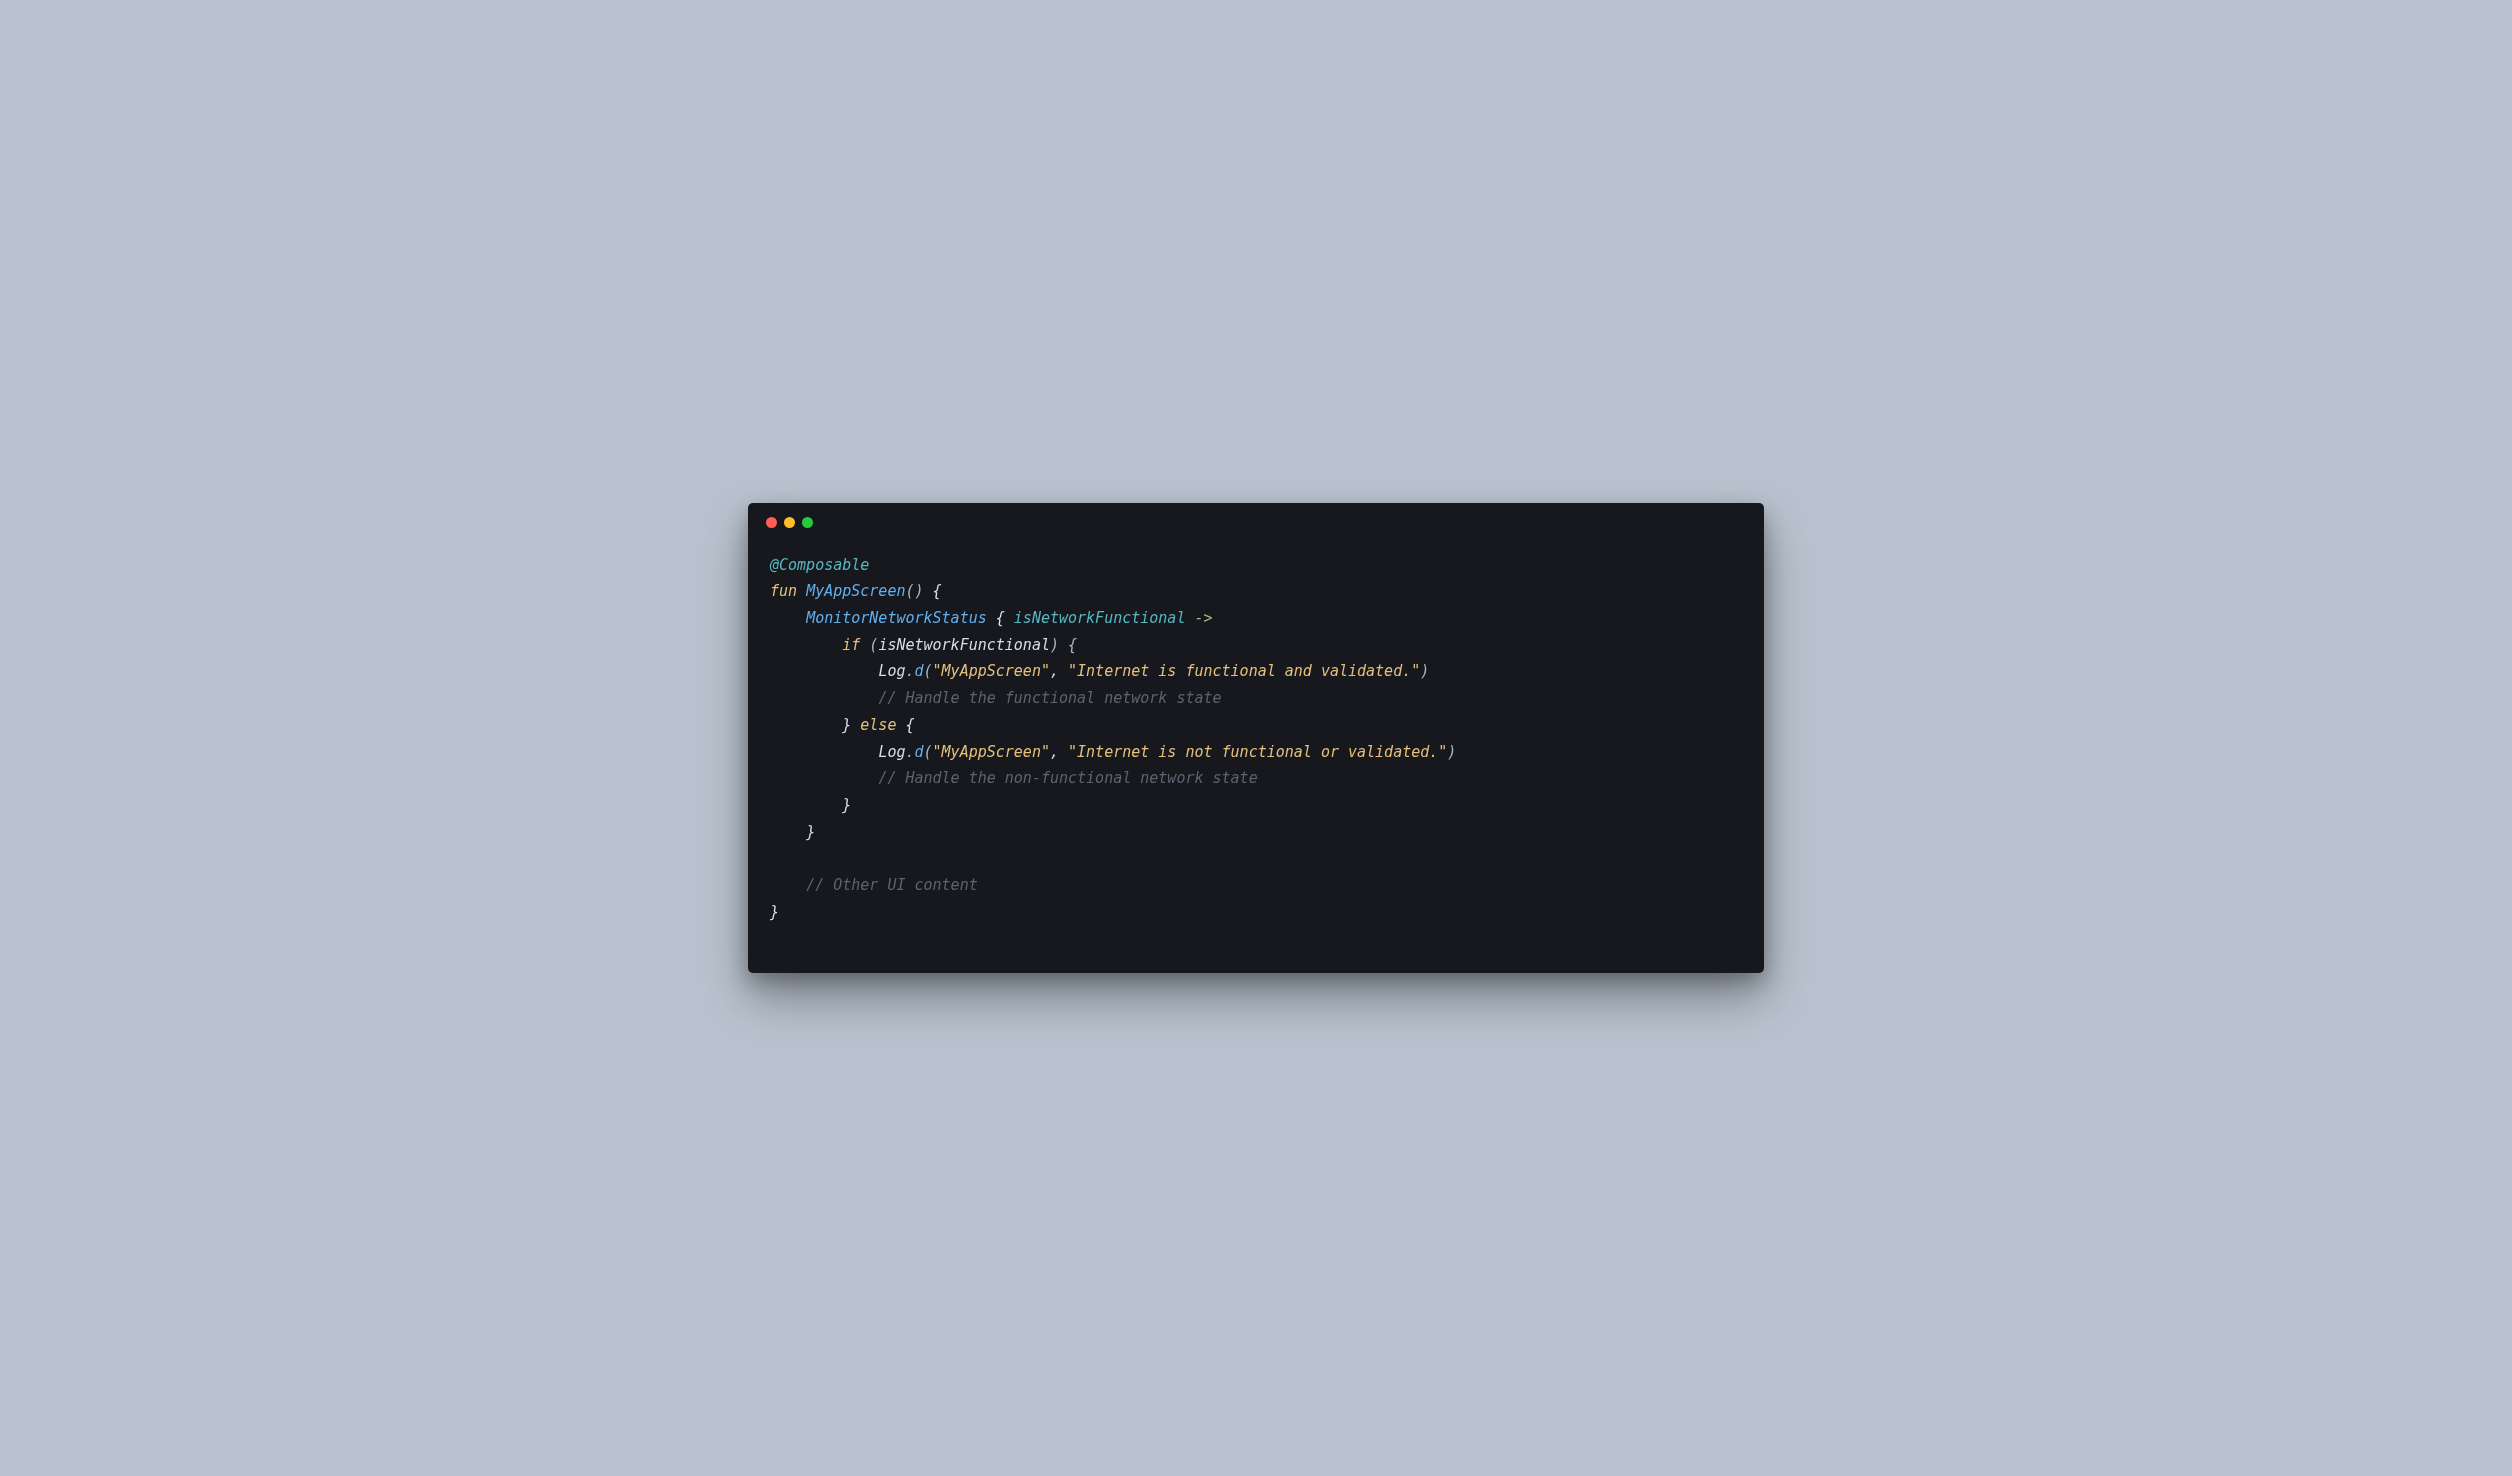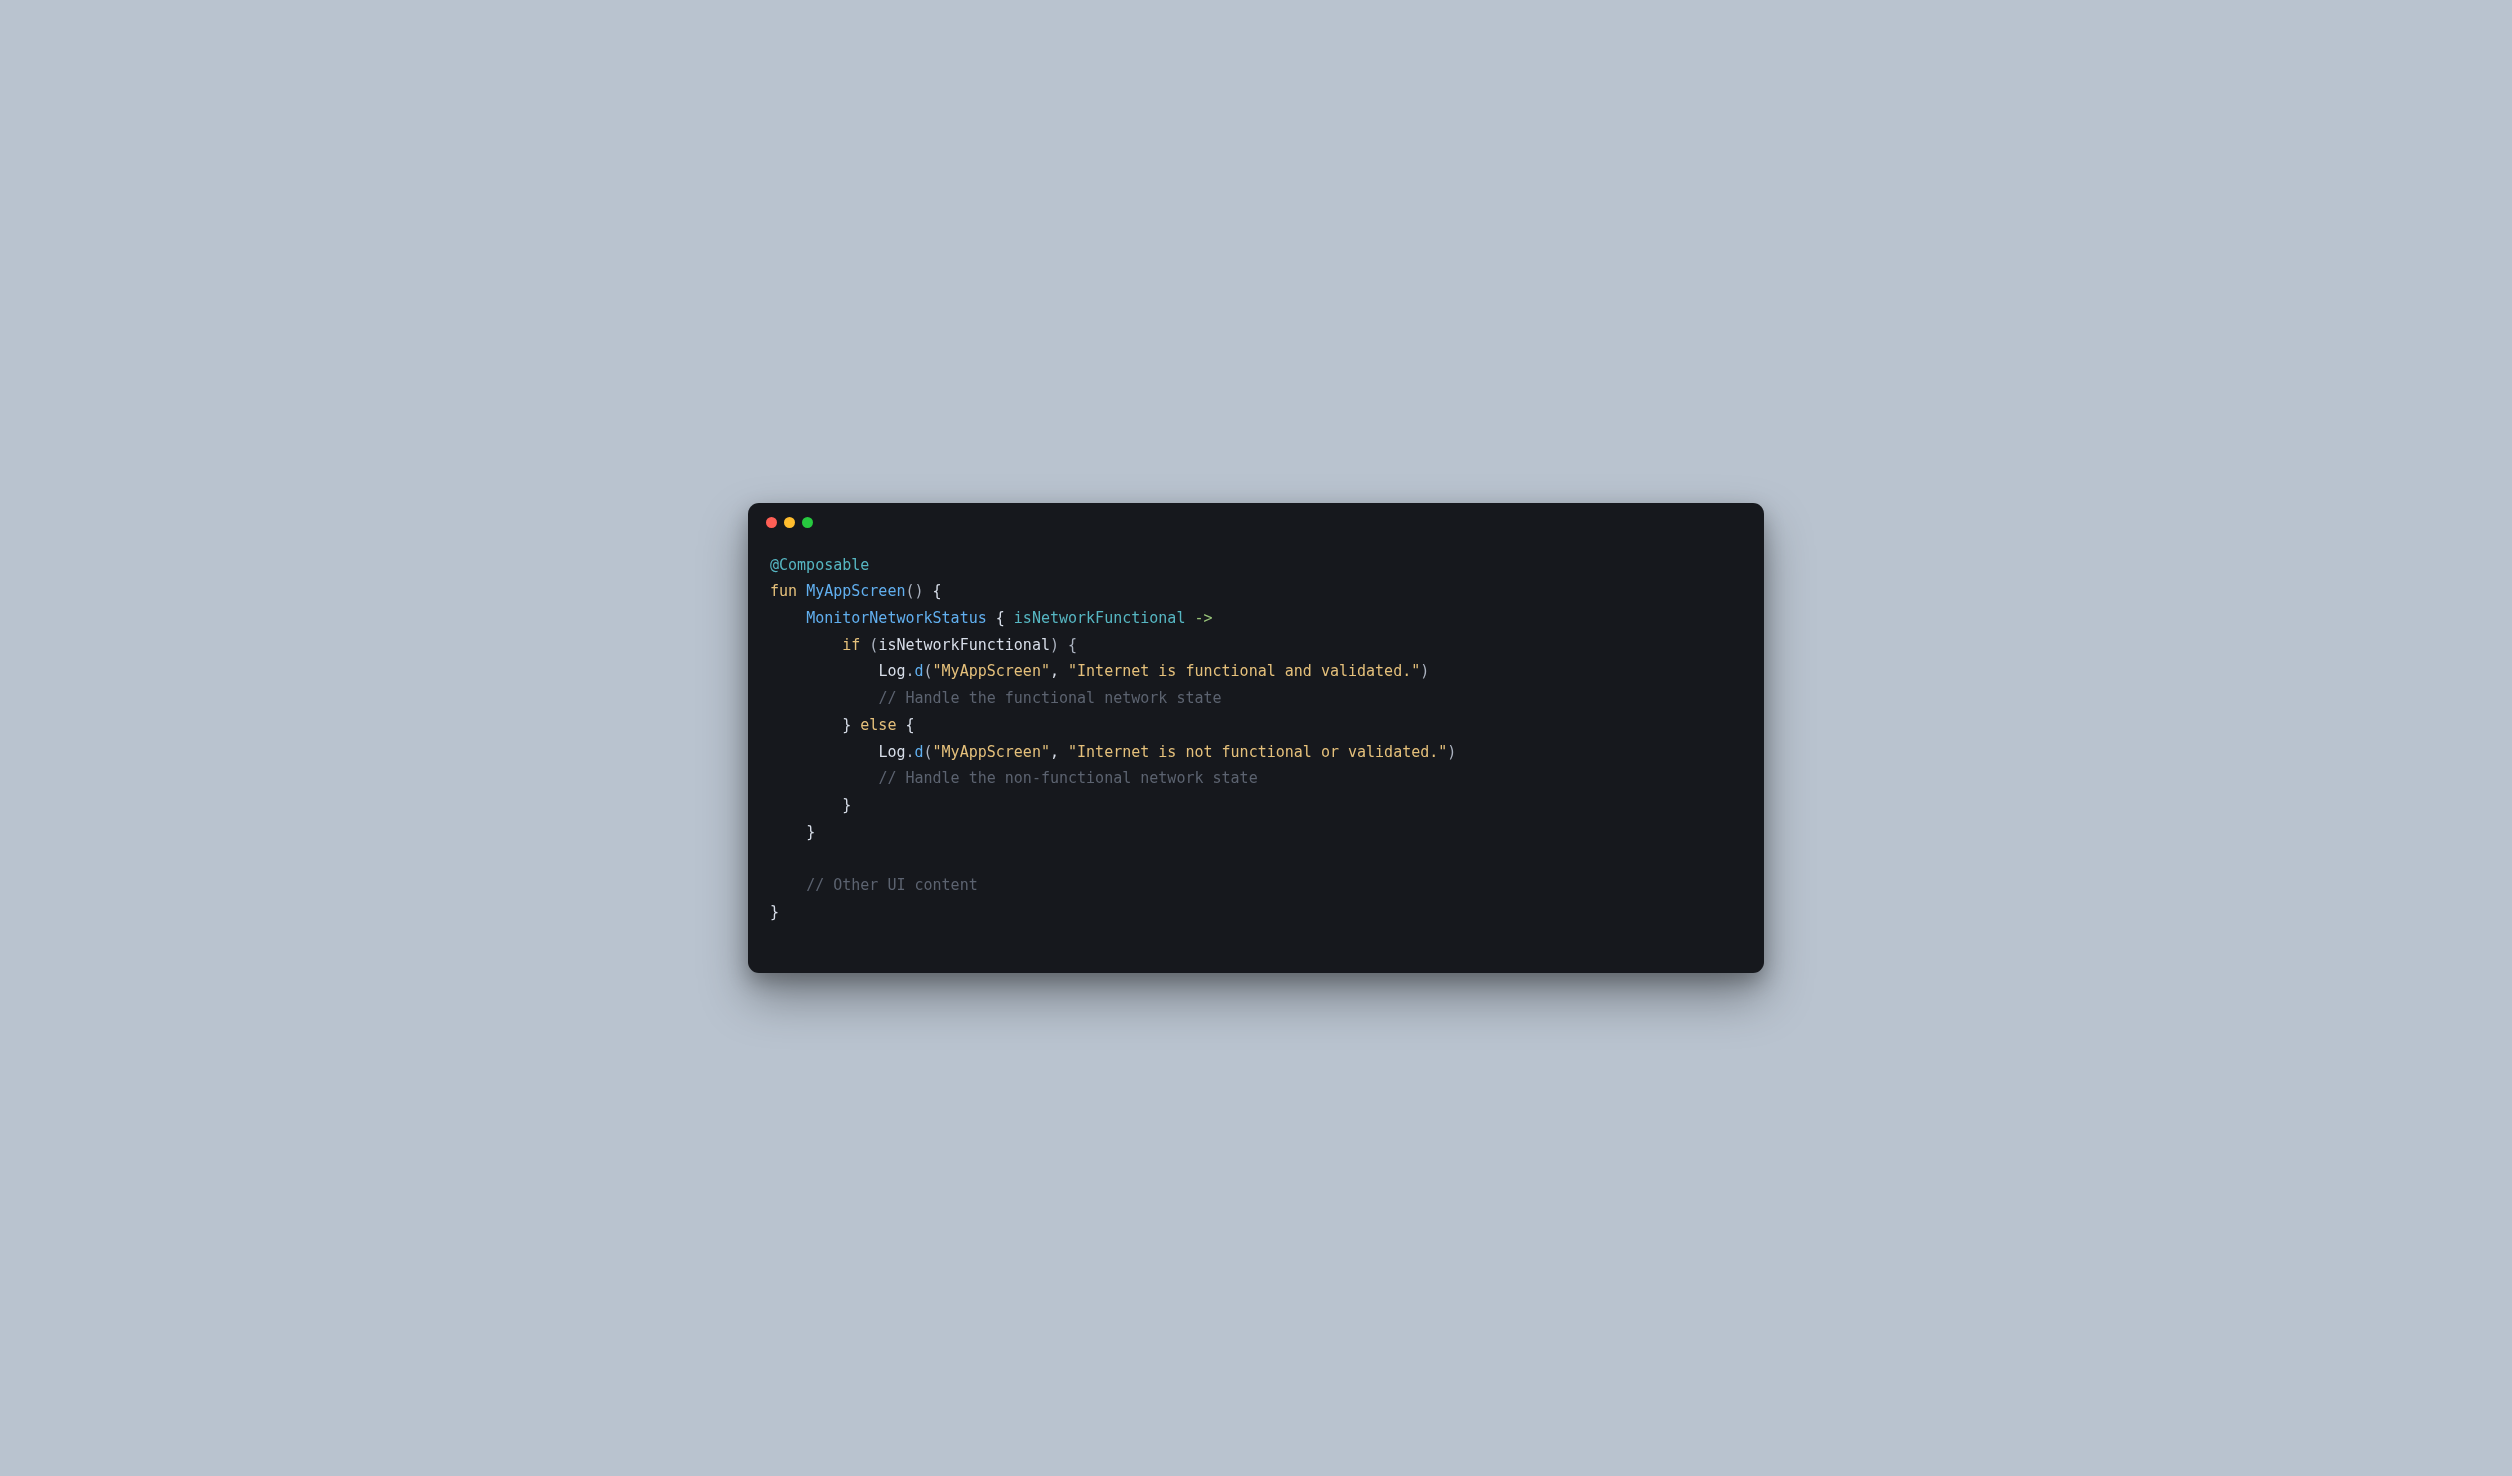--- a/index.html
+++ b/index.html
@@ -7,25 +7,26 @@
     background: #b9c3cf;
     width: 100vw;
     height: 100vh;
     display: flex;
     align-items: center;
     justify-content: center;
     font-family: ui-monospace, "SF Mono", Menlo, Consolas, monospace;
   }
   .window {
     background: #16181d;
-    border-radius: 11px;
+    border-radius: 5px;
     width: 86%;
     max-width: 1016px;
     box-shadow: 0 24px 48px rgba(0,0,0,0.35), 0 8px 20px rgba(0,0,0,0.25);
     overflow: hidden;
+    font-style: italic;
   }
   .titlebar {
     display: flex;
     align-items: center;
     gap: 7.1px;
     padding: 14.3px 17.5px 4.8px 17.5px;
   }
   .traffic-dot {
     width: 11px;
     height: 11px;

